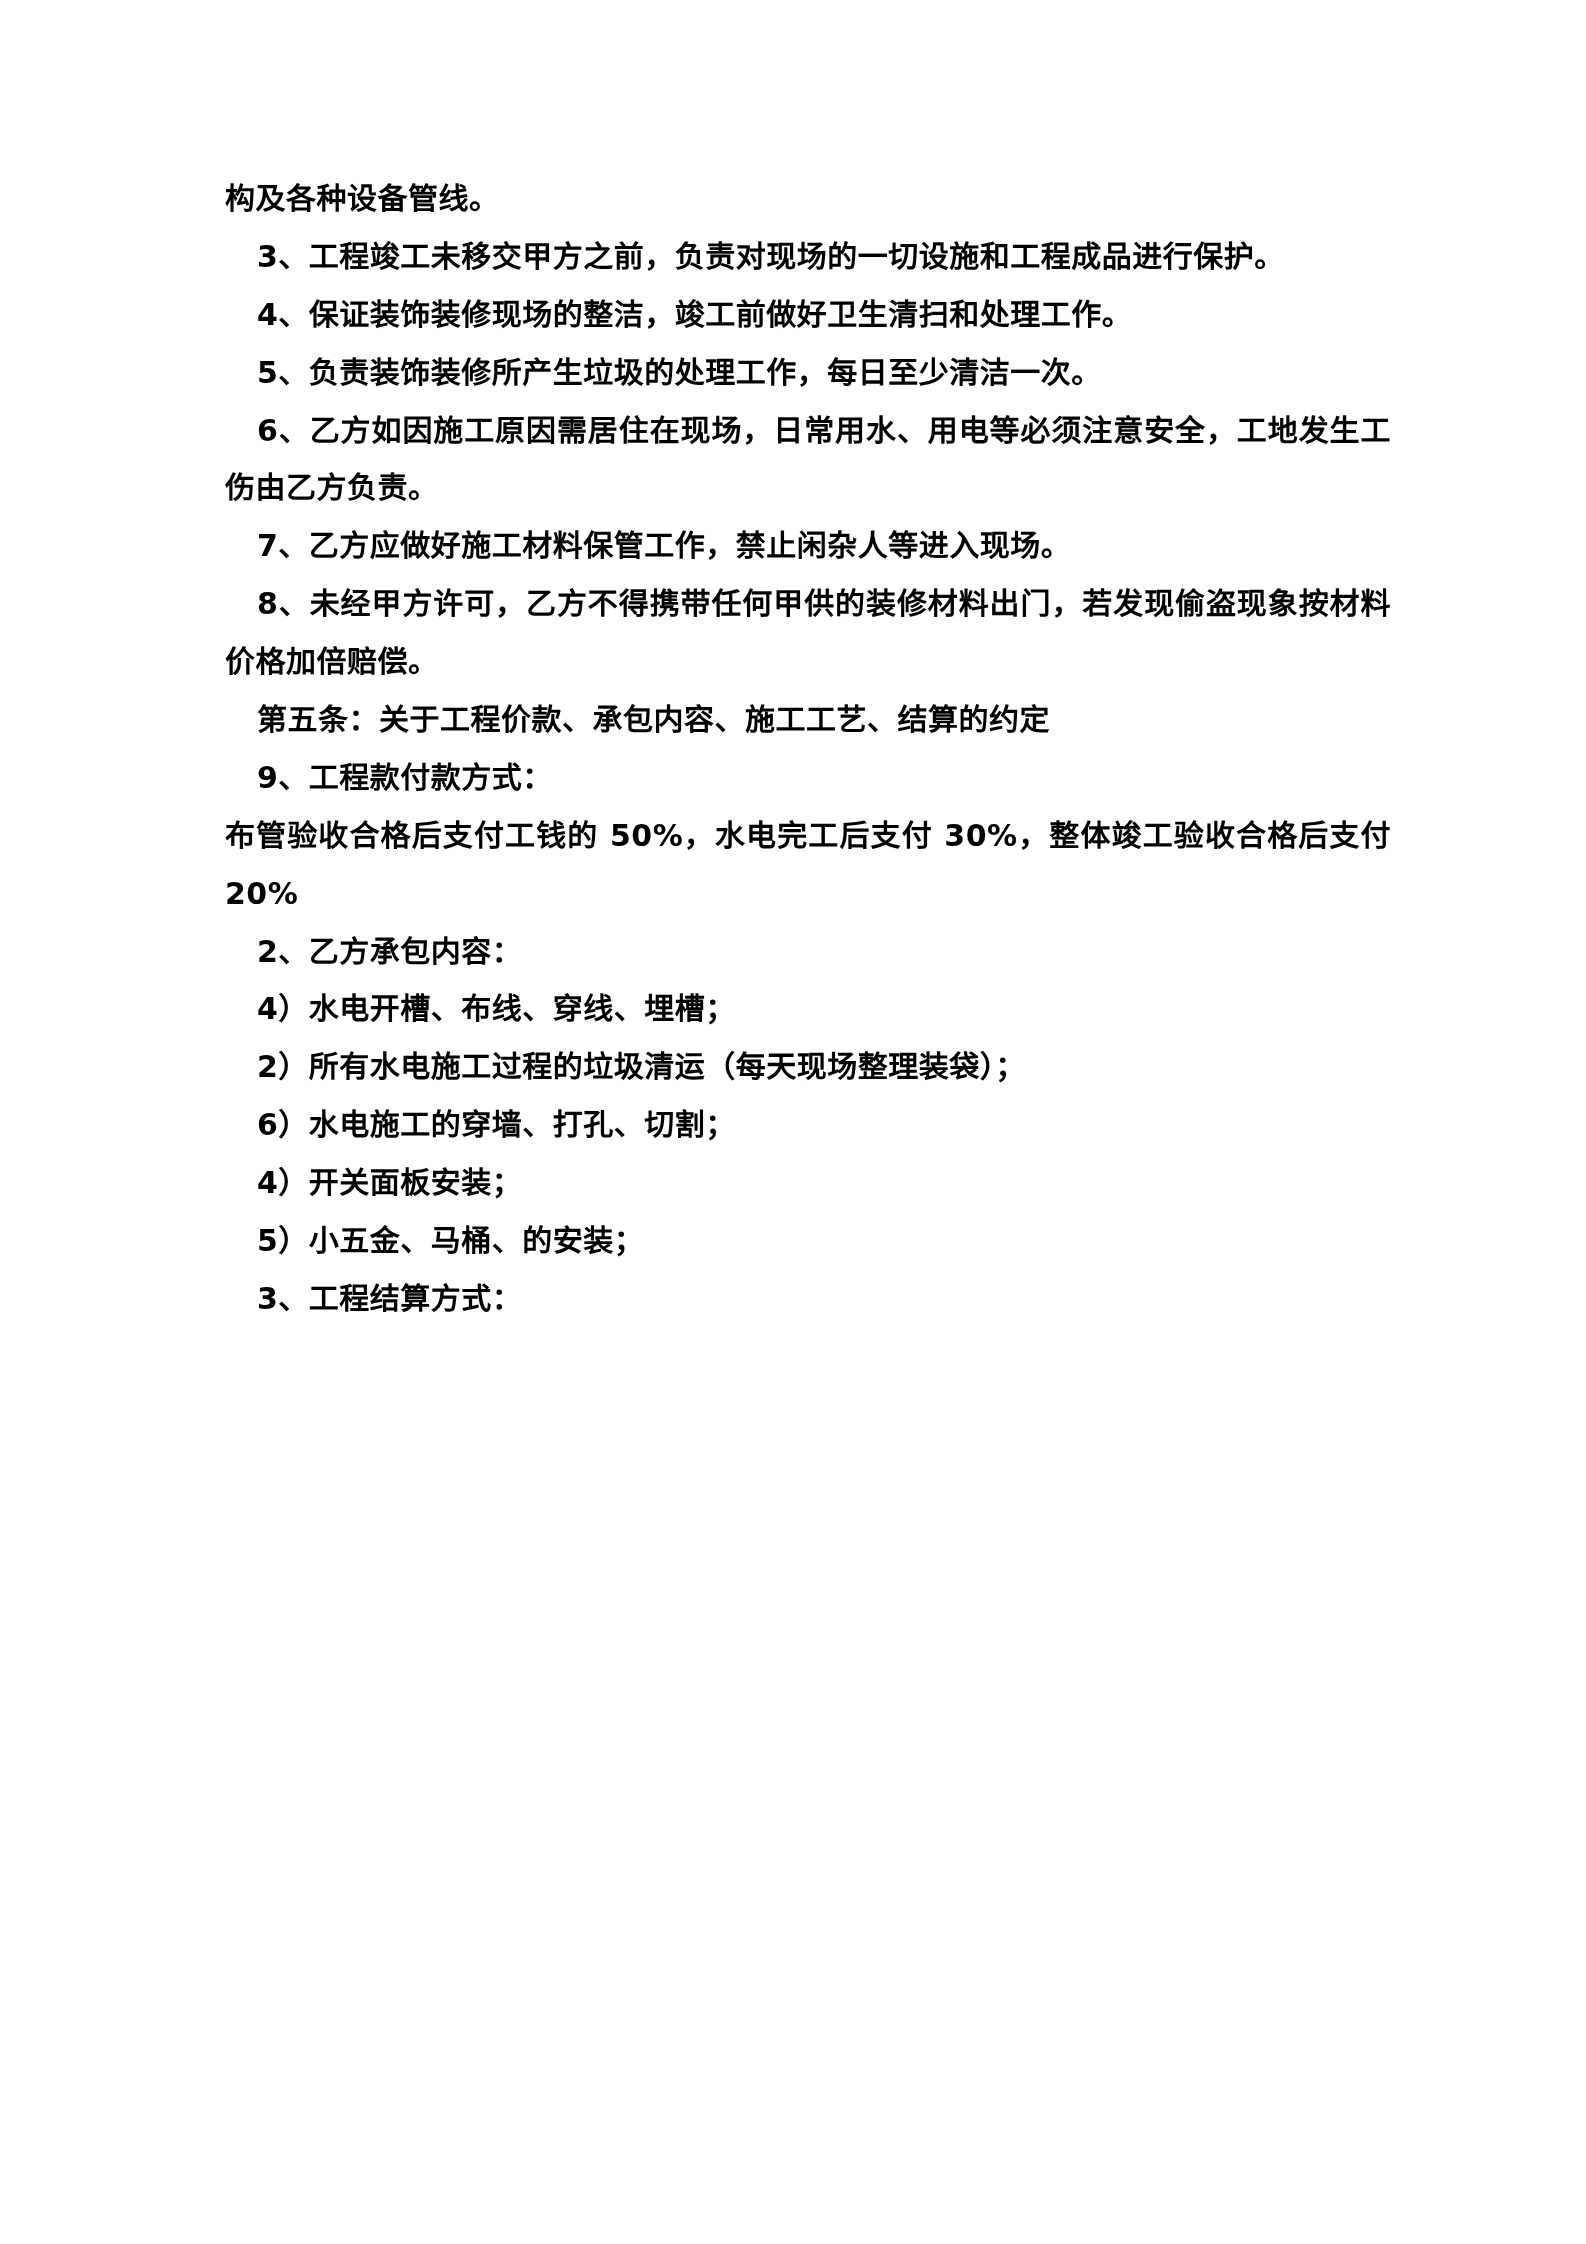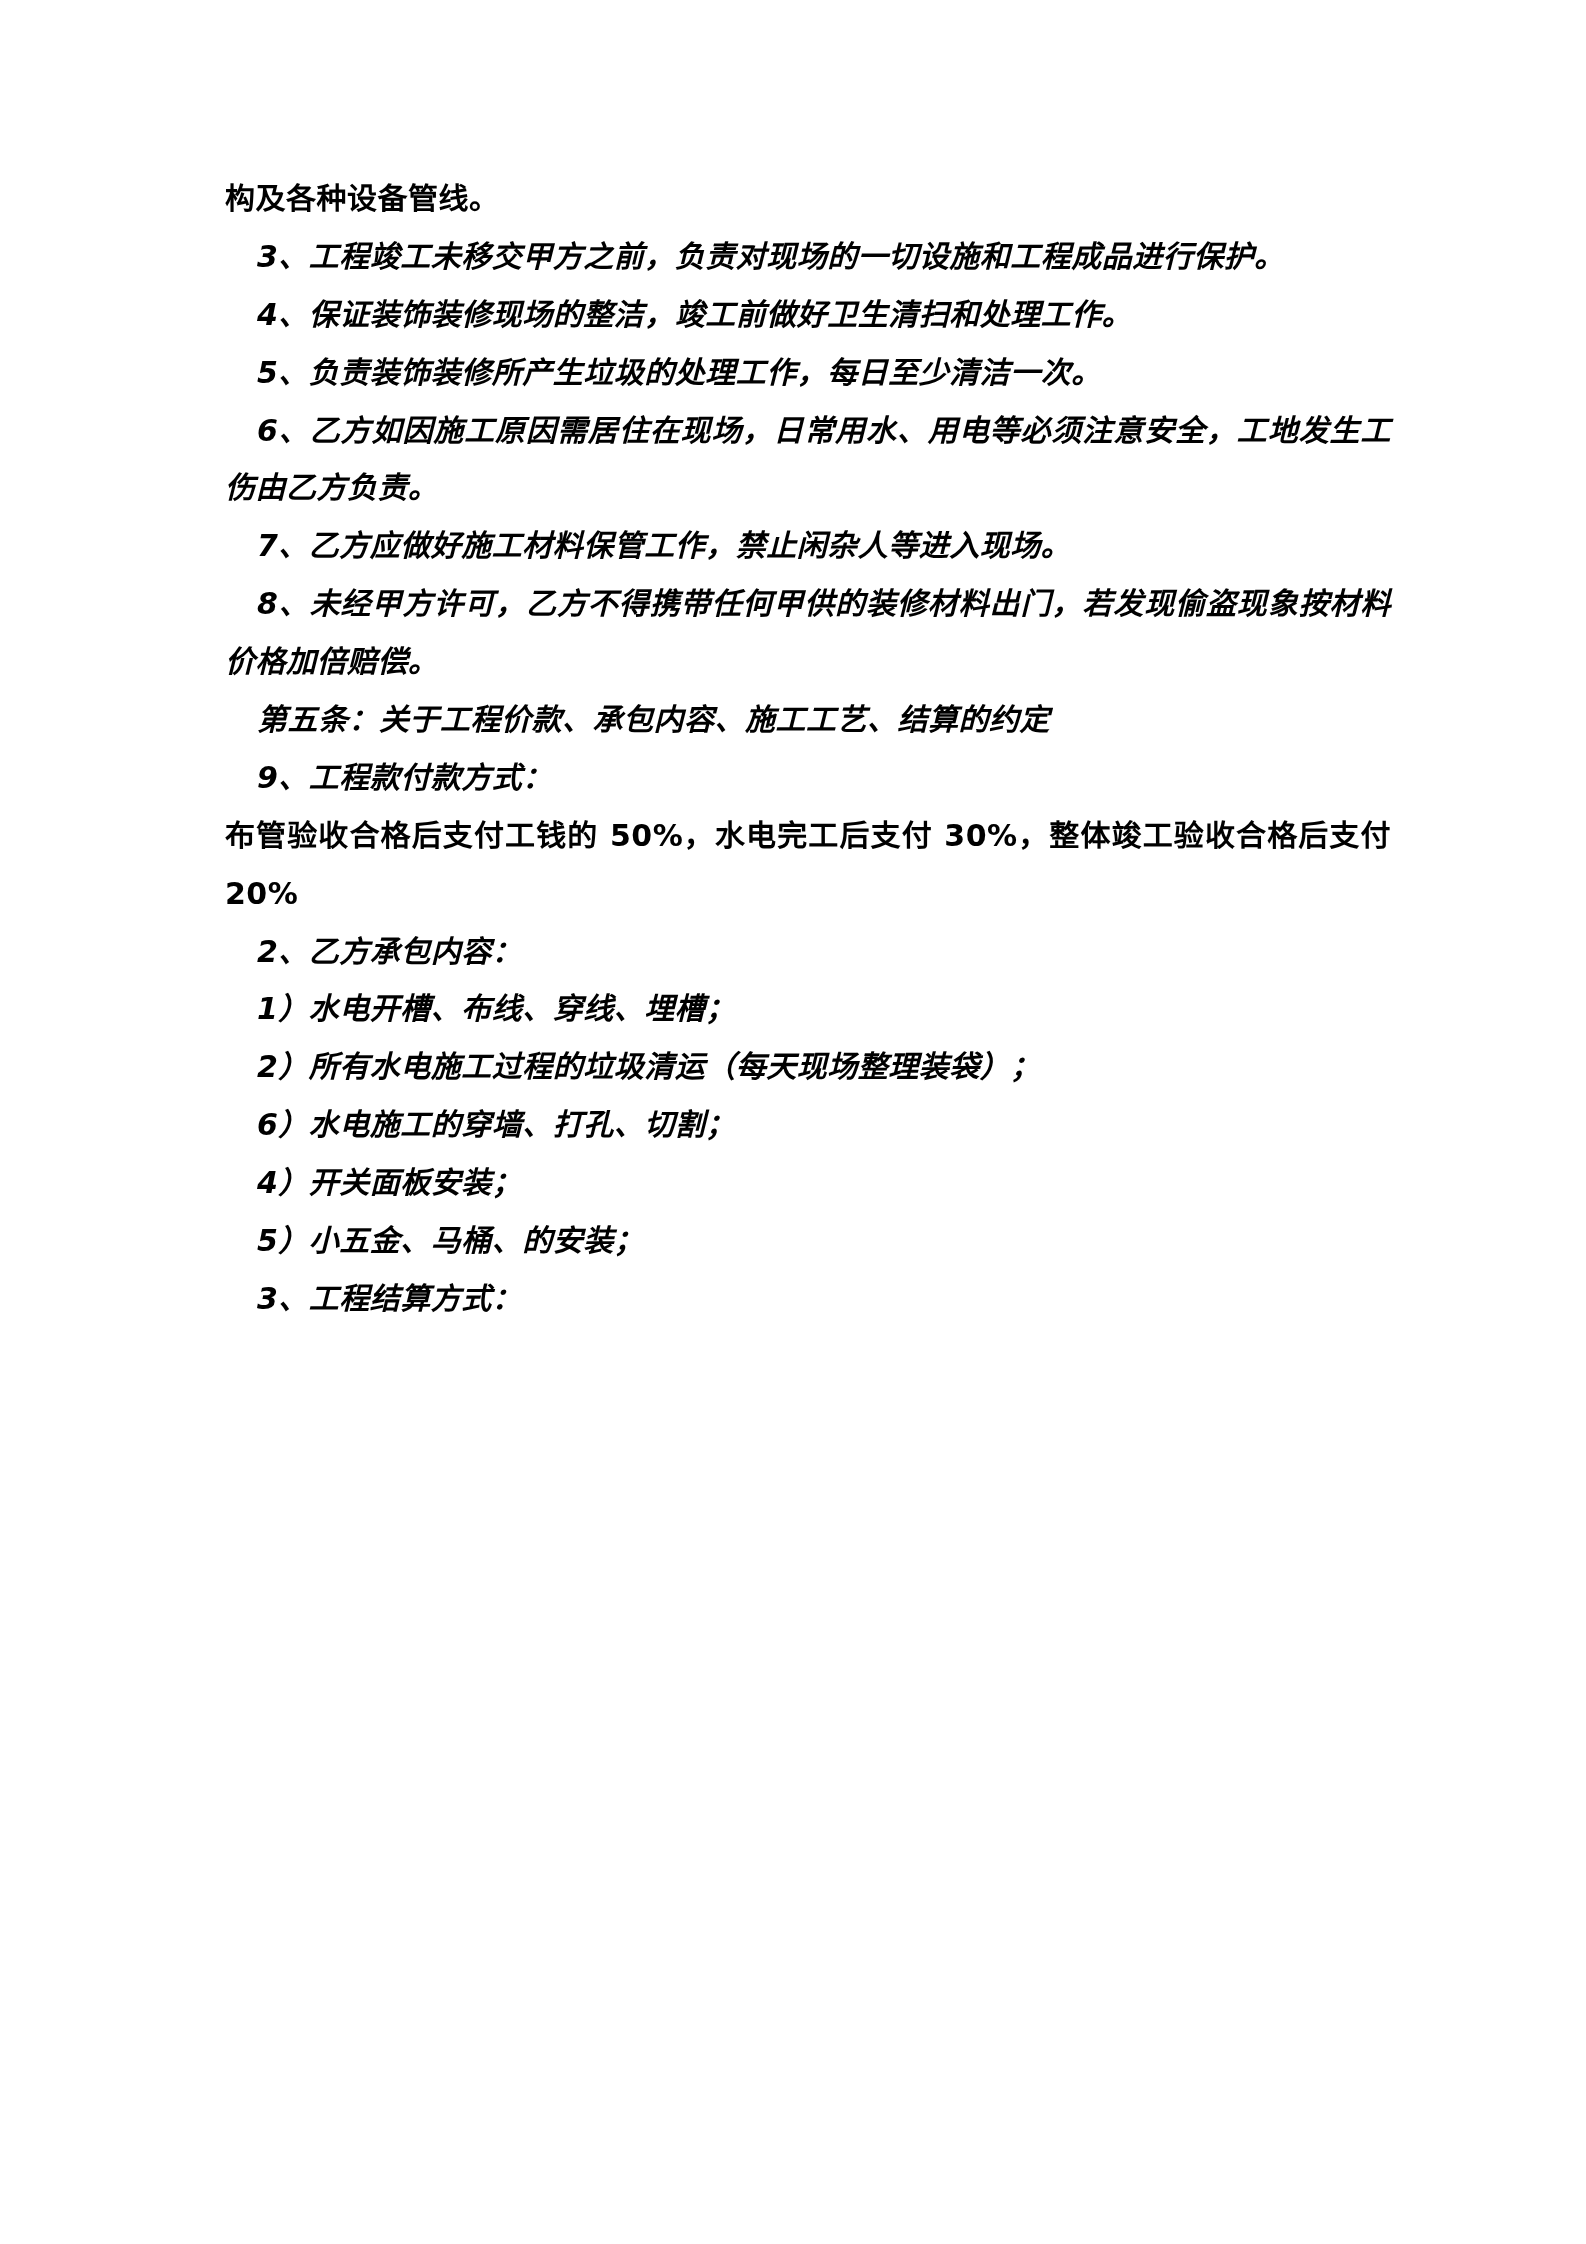--- a/index.html
+++ b/index.html
@@ -29,39 +29,38 @@
     letter-spacing: 0.5px;
     text-align: justify;
   }
   .para {
     margin: 0 0 0 0;
     text-indent: 0;
     word-break: break-all;
   }
   .para.indent {
     text-indent: 32px;
-    font-style: italic;
   }
 </style>
 </head>
 <body>
 
 <div class="page">
   <div class="doc-body">
     <p class="para">构及各种设备管线。</p>
     <p class="para indent">3、工程竣工未移交甲方之前，负责对现场的一切设施和工程成品进行保护。</p>
     <p class="para indent">4、保证装饰装修现场的整洁，竣工前做好卫生清扫和处理工作。</p>
     <p class="para indent">5、负责装饰装修所产生垃圾的处理工作，每日至少清洁一次。</p>
     <p class="para indent">6、乙方如因施工原因需居住在现场，日常用水、用电等必须注意安全，工地发生工伤由乙方负责。</p>
     <p class="para indent">7、乙方应做好施工材料保管工作，禁止闲杂人等进入现场。</p>
     <p class="para indent">8、未经甲方许可，乙方不得携带任何甲供的装修材料出门，若发现偷盗现象按材料价格加倍赔偿。</p>
     <p class="para indent">第五条：关于工程价款、承包内容、施工工艺、结算的约定</p>
     <p class="para indent">9、工程款付款方式：</p>
     <p class="para">布管验收合格后支付工钱的 50%，水电完工后支付 30%，整体竣工验收合格后支付 20%</p>
     <p class="para indent">2、乙方承包内容：</p>
-    <p class="para indent">1）水电开槽、布线、穿线、埋槽；</p>
+    <p class="para indent">4）水电开槽、布线、穿线、埋槽；</p>
     <p class="para indent">2）所有水电施工过程的垃圾清运（每天现场整理装袋）；</p>
     <p class="para indent">6）水电施工的穿墙、打孔、切割；</p>
     <p class="para indent">4）开关面板安装；</p>
     <p class="para indent">5）小五金、马桶、的安装；</p>
     <p class="para indent">3、工程结算方式：</p>
   </div>
 </div>
 
 </body></html>

